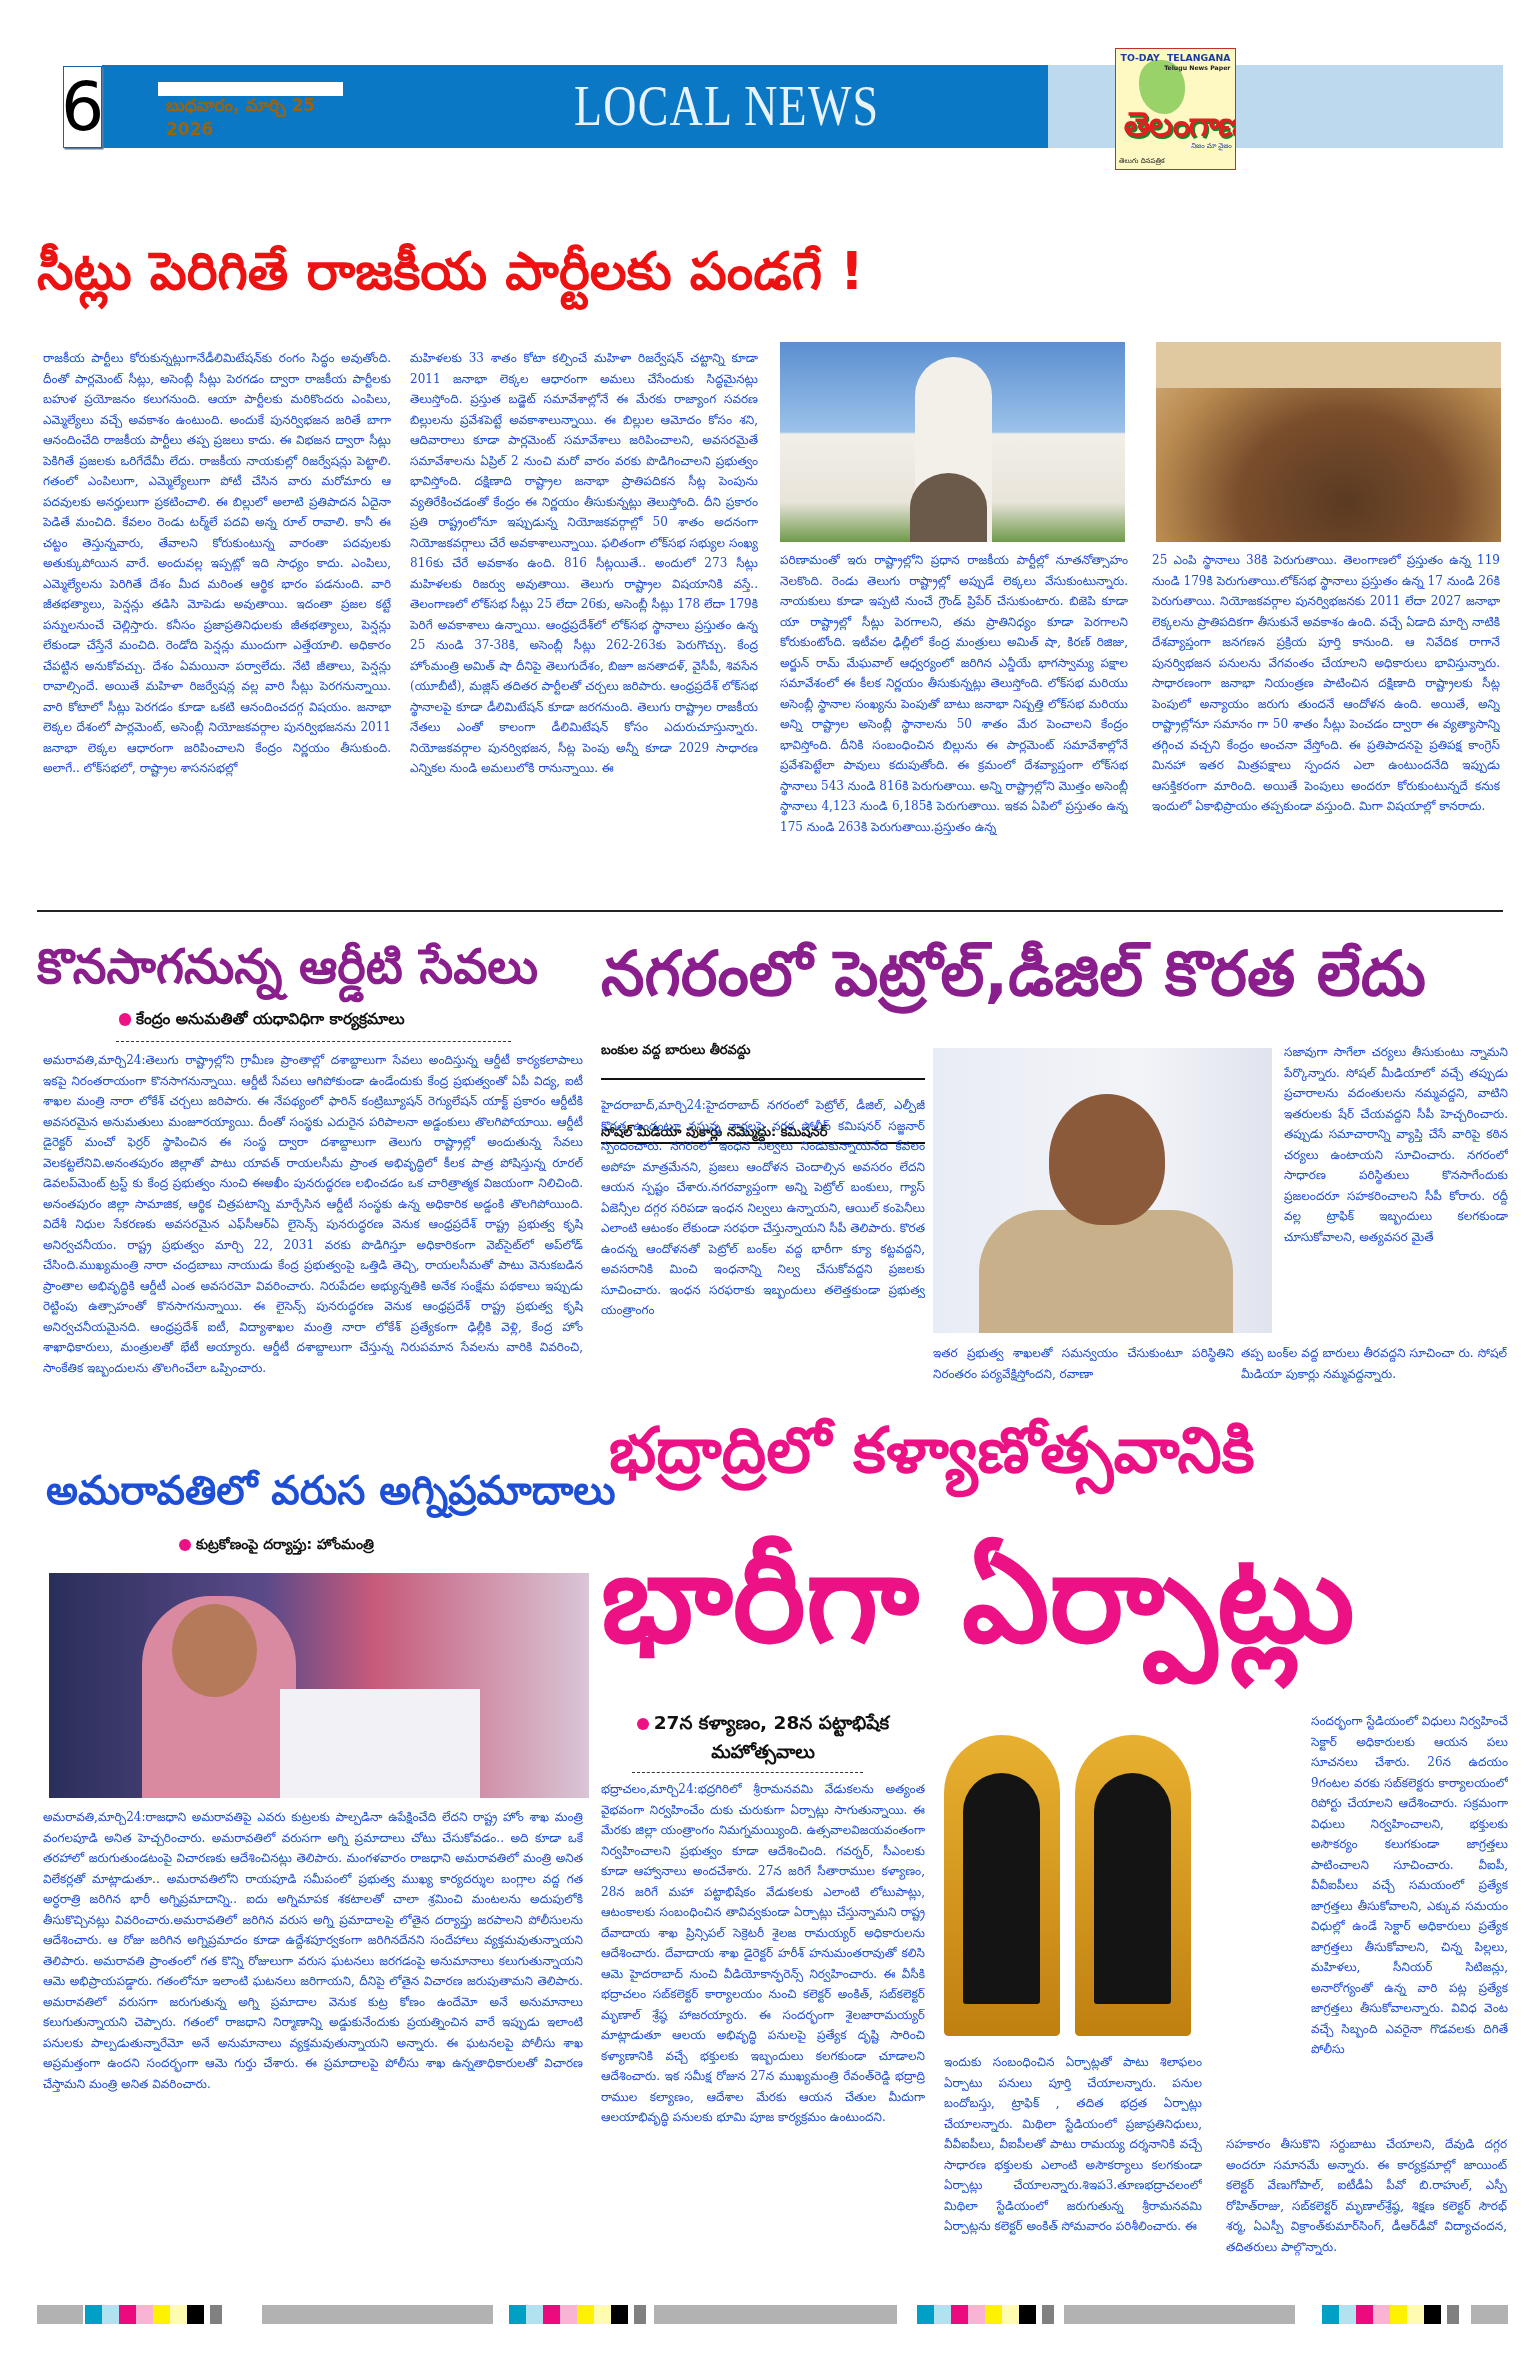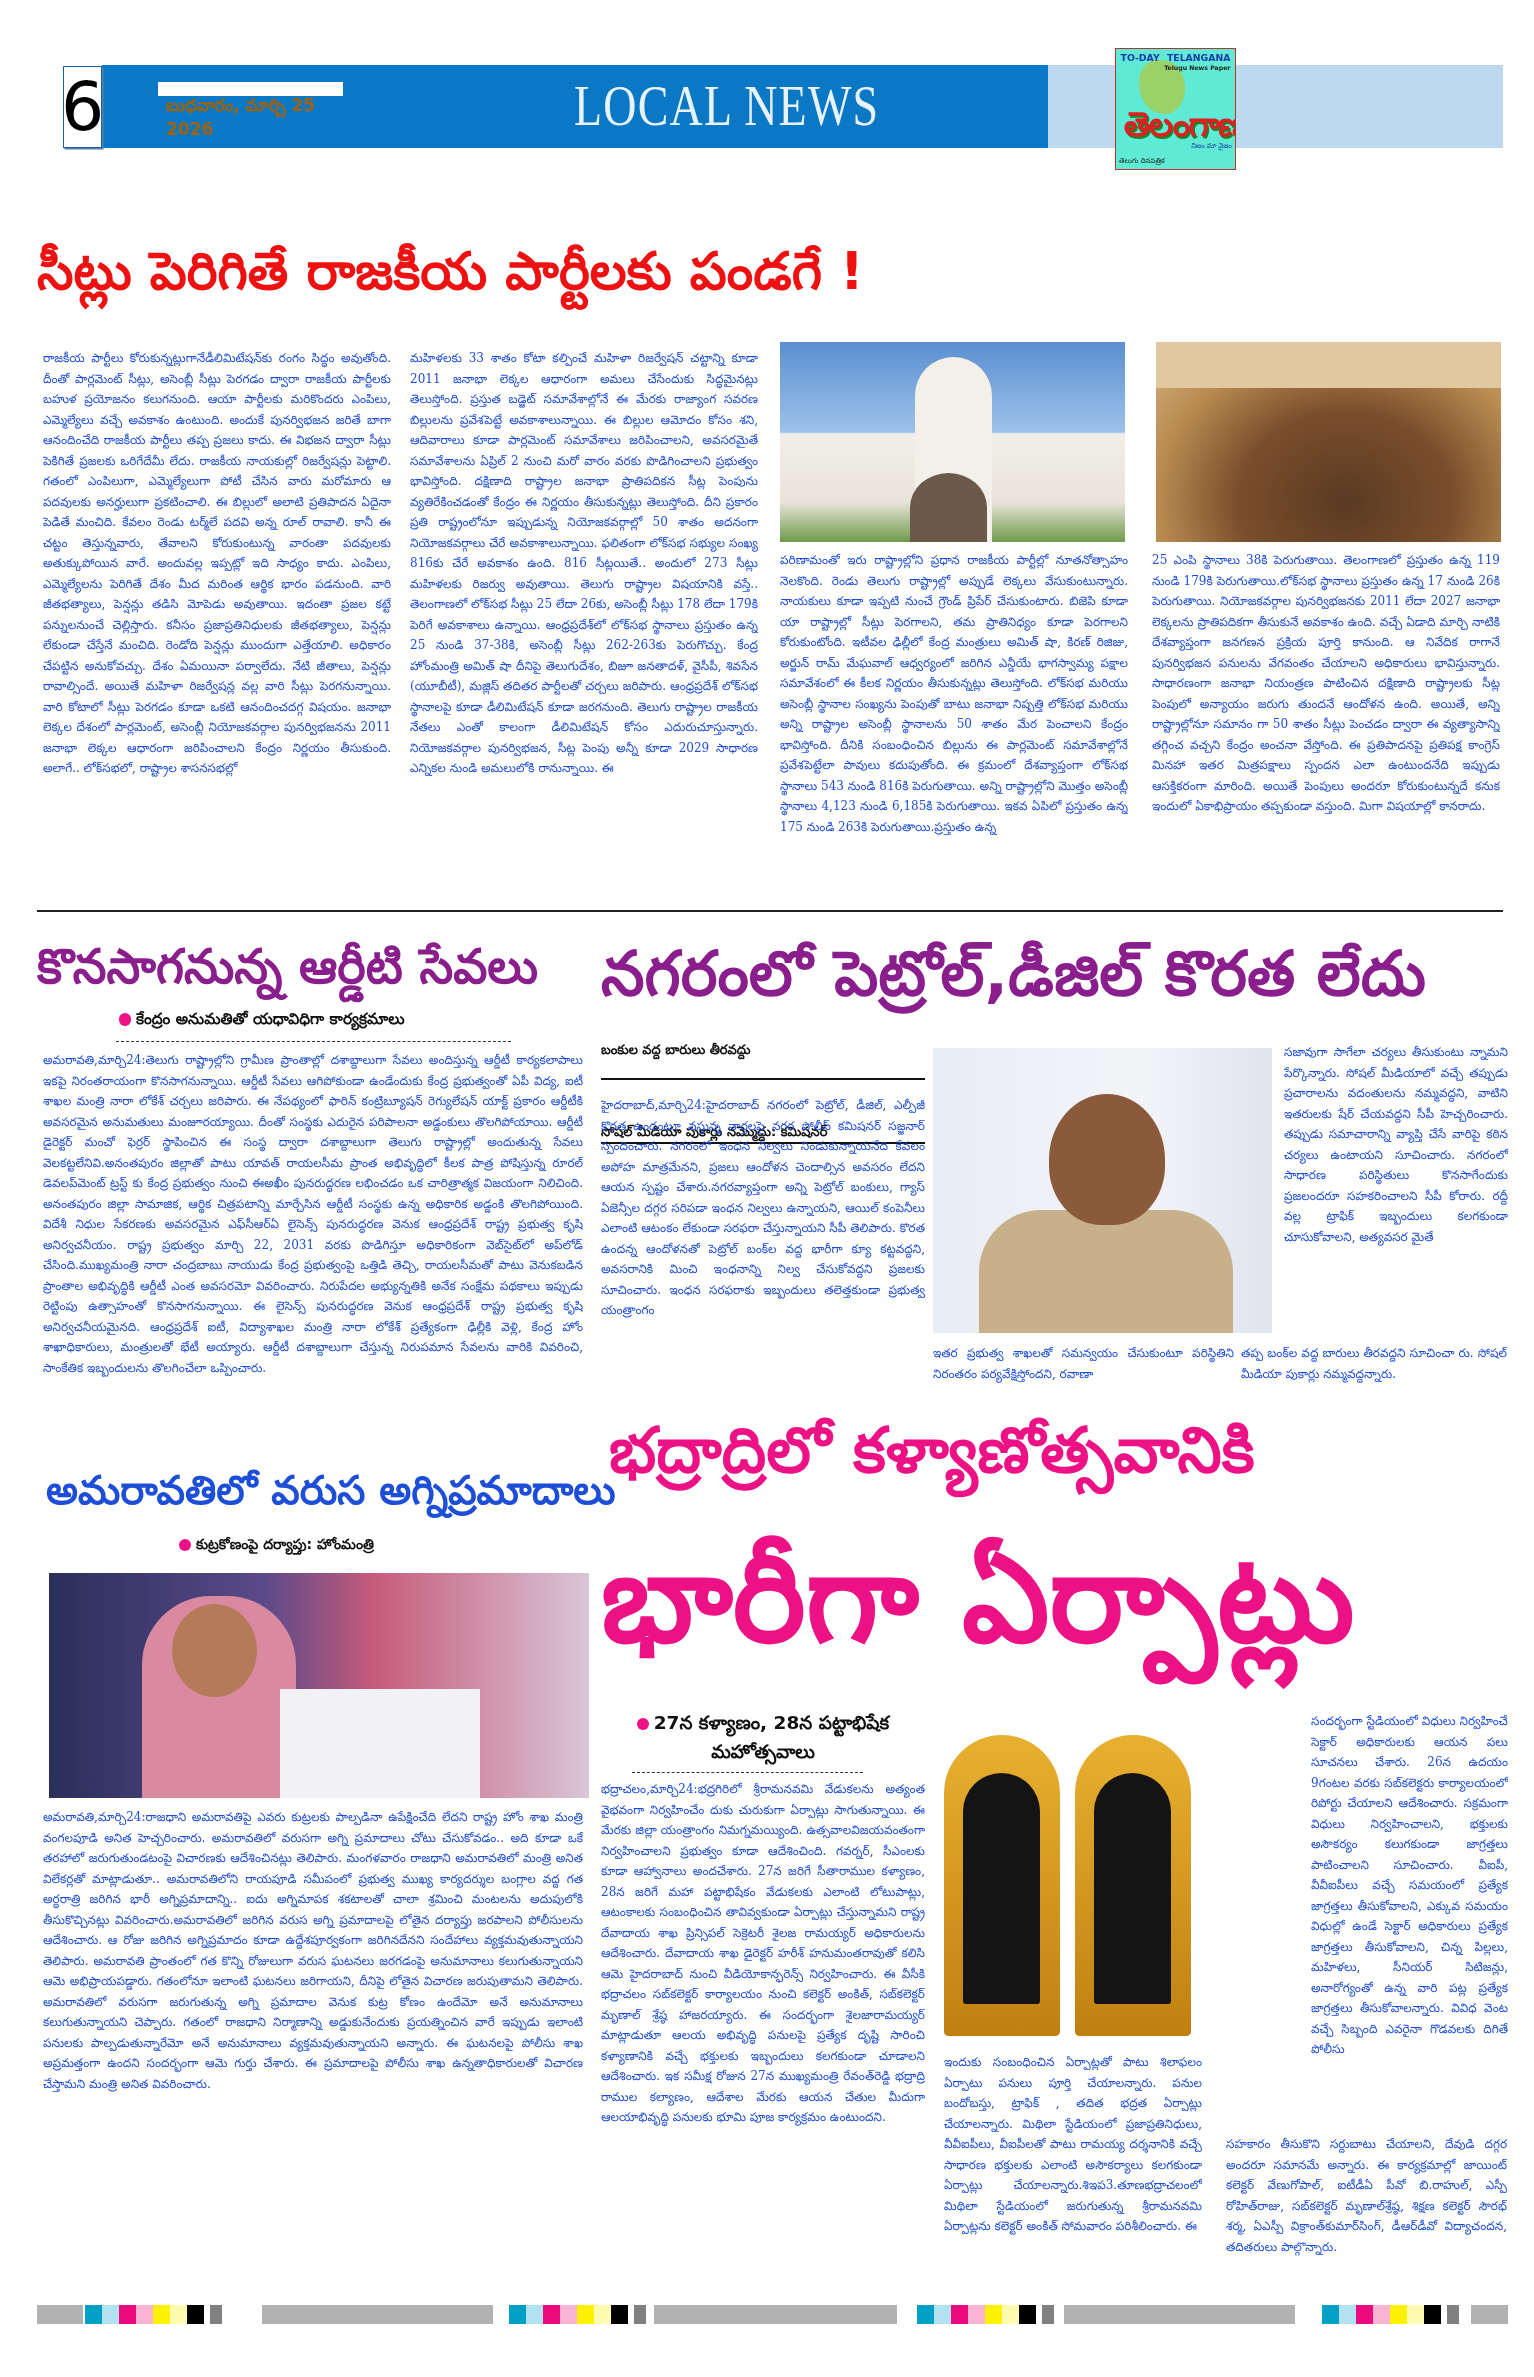--- a/index.html
+++ b/index.html
@@ -11,21 +11,21 @@
   .page-num-box { left:63px; top:66px; width:37px; height:80px; background:#fff;
       border:1.5px solid #1a5fa8; box-shadow:1.5px 1.5px 0 #5a7fa6; display:flex; align-items:center; justify-content:center;
       font-family:"DejaVu Sans", sans-serif; font-size:68px; color:#000; line-height:1; }
   .blue-band { left:102px; top:65px; width:947px; height:83px; background:#0a78c4; }
   .light-band { left:1048px; top:65px; width:455px; height:83px; background:#bcd9ee; }
   .date-top { left:158px; top:82px; width:185px; height:14px; background:#fff; }
   .date-text { left:166px; top:97px; width:177px; height:40px; color:#a16207;
       font-family:"DejaVu Sans", sans-serif; font-weight:bold; font-size:17px; display:flex; align-items:center; }
   .section-title { left:574px; top:71px; width:416px; height:69px; color:#e8f2fa;
       font-family:"Liberation Serif", serif; font-size:56px; letter-spacing:1.5px; display:flex; align-items:center; transform:scaleX(0.82); transform-origin:left center; }
-  .logo { left:1115px; top:48px; width:119px; height:120px; background:#5eead4; border:1.5px solid #c03030; overflow:hidden; }
+  .logo { left:1115px; top:48px; width:119px; height:120px; background:#fef9c3; border:1.5px solid #c03030; overflow:hidden; }
   .logo .today { position:absolute; left:4.6px; top:3.1px; font-family:"DejaVu Sans", sans-serif; font-weight:bold; font-size:9.3px; color:#1a3aa8; }
   .logo .tel { position:absolute; right:4.6px; top:3.1px; font-family:"DejaVu Sans", sans-serif; font-weight:bold; font-size:9.3px; color:#1a3aa8; }
   .logo .sub { position:absolute; right:4.6px; top:15.4px; font-family:"DejaVu Sans", sans-serif; font-size:6.2px; color:#222; }
   .logo .map { position:absolute; left:23px; top:10.8px; width:46px; height:54px; background:#9ad26a; border-radius:40% 50% 45% 55%; }
   .logo .mark { position:absolute; left:7.7px; top:37px; font-family:"DejaVu Sans", sans-serif; font-weight:bold; font-size:34px; color:#e02020; text-shadow:1.5px 1.5px 0 #0a8a2a; letter-spacing:-1.5px;margin-top:18px; }
   .logo .foot-l { position:absolute; left:3.1px; bottom:3.1px; font-size:7px; color:#222; font-family:"DejaVu Sans", sans-serif; }
   .logo .foot-r { position:absolute; right:3.1px; bottom:18px; font-size:7px; color:#1a3aa8; font-family:Liberation Sans, sans-serif; }
 
   
   .hl { font-family:"DejaVu Sans", sans-serif; font-weight:bold; line-height:1.05; white-space:nowrap; }

